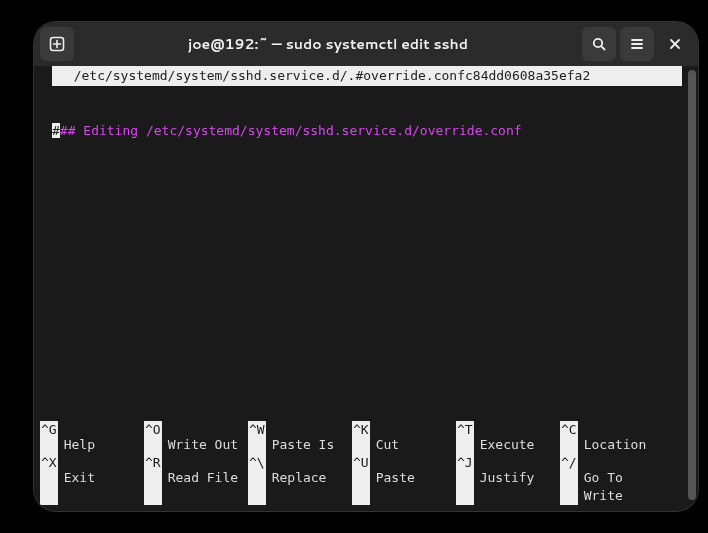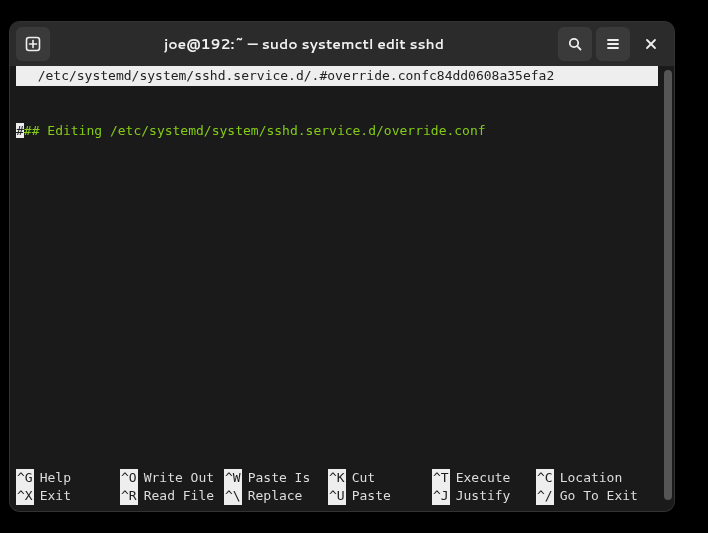--- a/index.html
+++ b/index.html
@@ -6,26 +6,26 @@
   body {
     background: #000;
     width: 708px;
     height: 533px;
     font-family: 'DejaVu Sans Mono', 'Liberation Mono', 'Courier New', monospace;
     font-size: 13px;
     overflow: hidden;
   }
   .window {
     position: absolute;
-    left: 10px;
+    left: 34px;
     top: 22px;
     width: 664px;
     height: 489px;
     background: #1a1a1a;
-    border-radius: 10px;
+    border-radius: 22px;
     overflow: hidden;
     box-shadow: 0 0 0 1px #333;
   }
   .titlebar {
     height: 44px;
     background: #2b2b2b;
     display: flex;
     align-items: center;
     padding: 0 6px;
     gap: 4px;
@@ -48,21 +48,21 @@
     text-align: center;
     color: #f0f0f0;
     font-family: 'Cantarell', 'DejaVu Sans', sans-serif;
     font-size: 14px;
     font-weight: 600;
   }
   .terminal {
     position: relative;
     height: calc(100% - 44px);
     background: #1a1a1a;
-    padding: 0 6px 0 6px;
+    padding: 0 6px 0 18px;
   }
   .scrollbar {
     position: absolute;
     right: 2px;
     top: 4px;
     width: 8px;
     height: 430px;
     background: #555;
     border-radius: 4px;
   }
@@ -75,21 +75,21 @@
     line-height: 18px;
     margin-right: 10px;
   }
   .content {
     padding: 0 0;
     white-space: pre;
     line-height: 18px;
     font-size: 13px;
   }
   .line { height: 18px; white-space: pre; }
-  .cyan { color: #84cc16; }
+  .cyan { color: #d946ef; }
   .cursor-cell {
     background: #eeeeee;
     color: #222;
   }
   .helpbar {
     position: absolute;
     bottom: 6px;
     left: 6px;
     right: 12px;
     color: #ddd;
@@ -98,21 +98,21 @@
   }
   .helprow { display: flex; }
   .helpitem { display: flex; width: 104px; }
   .helpkey {
     background: #eeeeee;
     color: #1a1a1a;
     padding: 0 1px;
     margin-right: 6px;
     font-weight: normal;
   }
-  .helplabel { color: #ddd; }
+  .helplabel { color: #ddd; margin-top: 15px; }
   .trunc {
     background: #eeeeee;
     color: #1a1a1a;
     padding: 0 1px;
   }
   svg { display: block; }
 </style>
 </head>
 <body>
 
@@ -215,18 +215,18 @@
         <div class="helpitem">
             <span class="helpkey">^U</span>
             <span class="helplabel">Paste</span>
           </div>
         <div class="helpitem">
             <span class="helpkey">^J</span>
             <span class="helplabel">Justify</span>
           </div>
         <div class="helpitem">
             <span class="helpkey">^/</span>
-            <span class="helplabel">Go To Exit</span>
+            <span class="helplabel">Go To Write</span>
           </div>
       </div>
     </div>
   </div>
 </div>
 
 </body></html>

